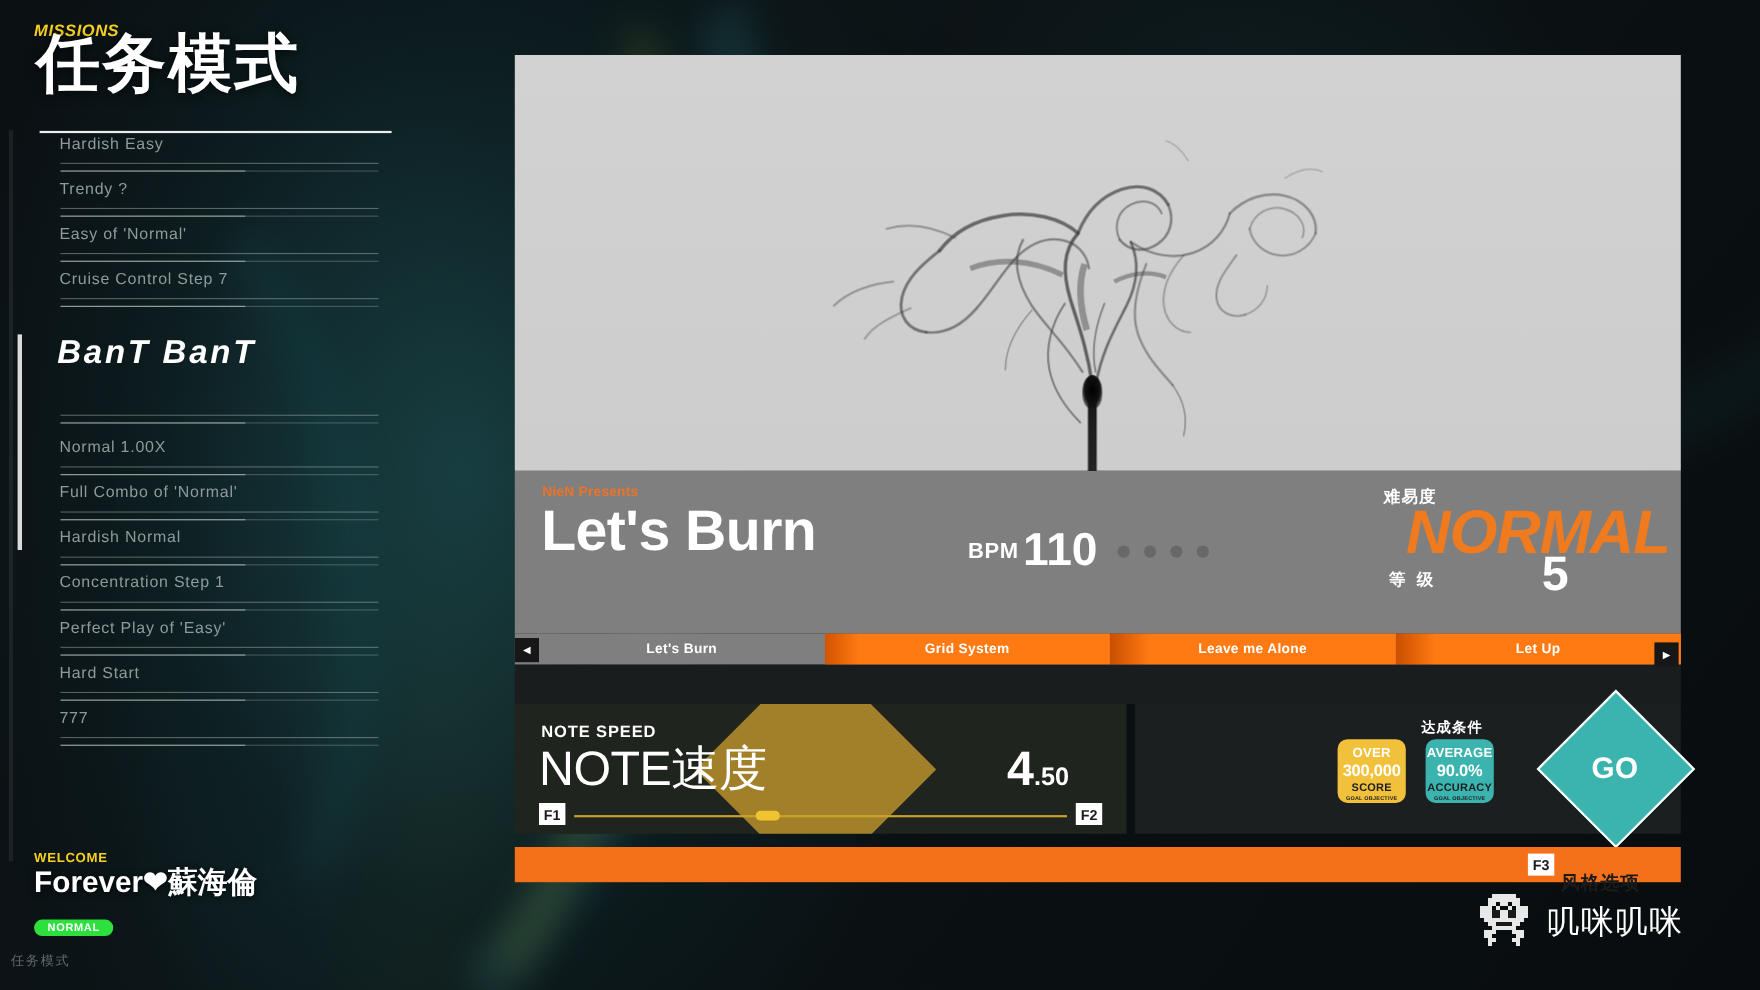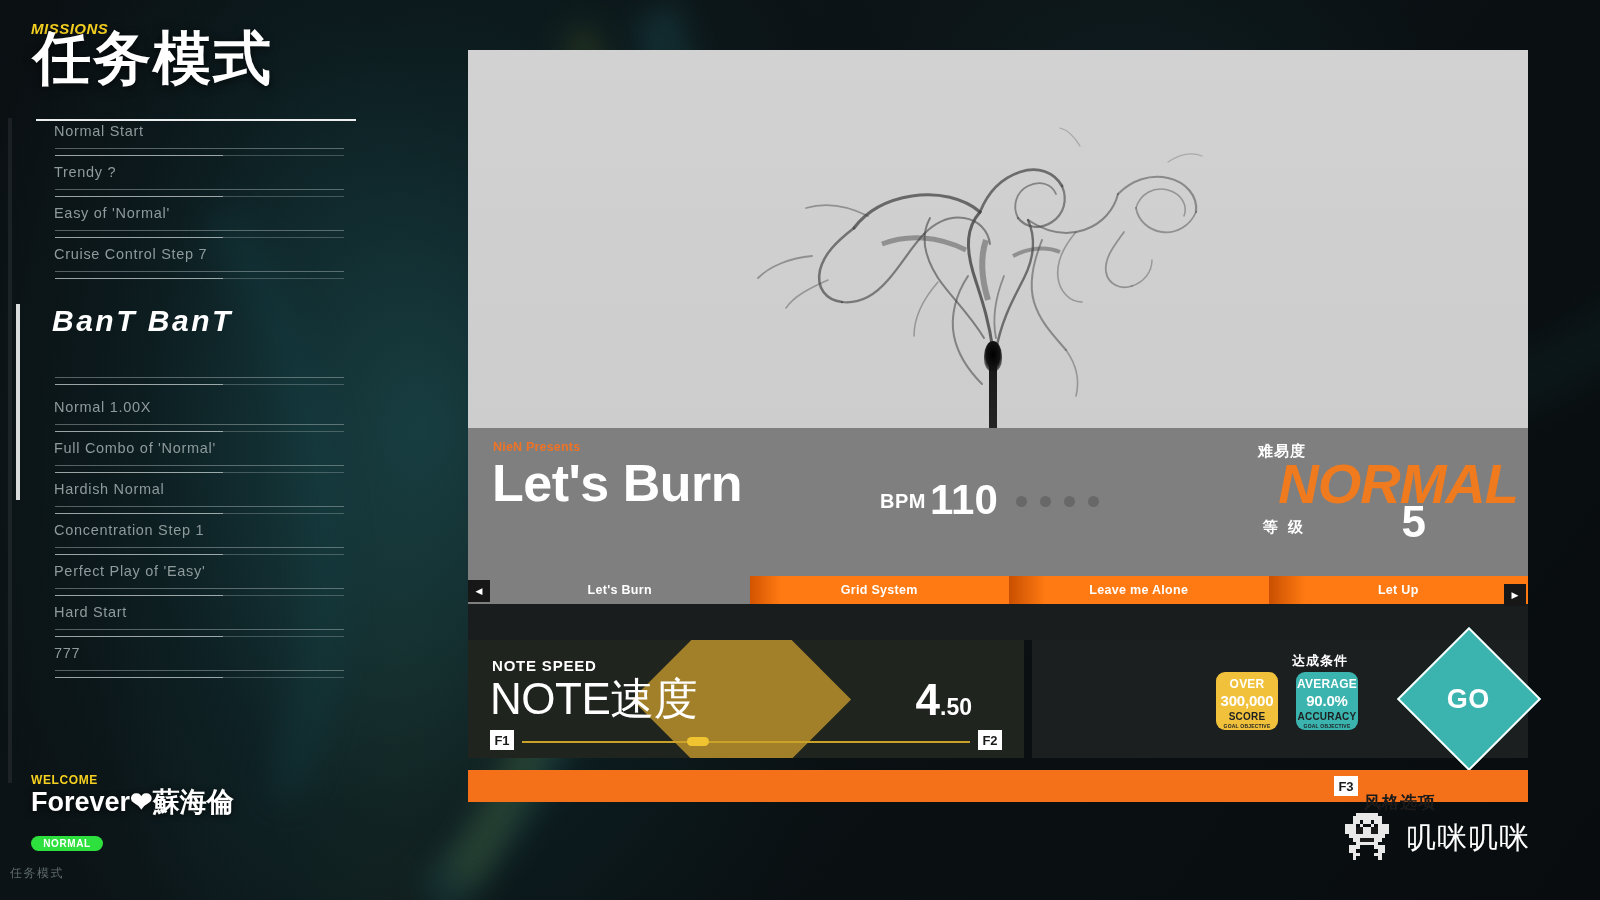--- a/index.html
+++ b/index.html
@@ -290,21 +290,21 @@
   }
   .go-diamond span {
     transform: rotate(-45deg);
     font-size: 27px; font-weight: bold; color: #ffffff; letter-spacing: 0.5px;
   }
 
   .f3-bar {
     position: relative; width: 1060px; height: 32px; margin-top: 12px;
     background: #f4711a;
     display: flex; align-items: center; justify-content: flex-end;
-    padding-right: 92px; gap: 6px;
+    padding-right: 37px; gap: 6px;
   }
   .f3-bar .kc { position: static; }
   .f3-bar .f3-label {
     font-size: 17px; font-weight: bold; color: #1b1b1b; letter-spacing: 1px; margin-top: 33px;
   }
 
   
   .watermark { position: absolute; left: 1338px; top: 812px; display: flex; align-items: center; gap: 10px; }
   .wm-sprite { width: 58px; height: 52px; }
   .wm-text { font-size: 30px; color: #ffffff; letter-spacing: 1px; }
@@ -323,21 +323,21 @@
     <div class="missions-kicker">MISSIONS</div>
     <div class="missions-title">任务模式</div>
     <div class="title-rule"></div>
 
     <div class="scroll-rail">
       <div class="scroll-thumb"></div>
     </div>
 
     <div class="list-area">
       <div class="mission-item">
-        <div class="mi-label">Normal Start</div>
+        <div class="mi-label">Hardish Easy</div>
         <div class="mi-line-a"></div>
         <div class="mi-line-b"></div>
       </div>
       <div class="mission-item">
         <div class="mi-label">Trendy ?</div>
         <div class="mi-line-a"></div>
         <div class="mi-line-b"></div>
       </div>
       <div class="mission-item">
         <div class="mi-label">Easy of 'Normal'</div>

